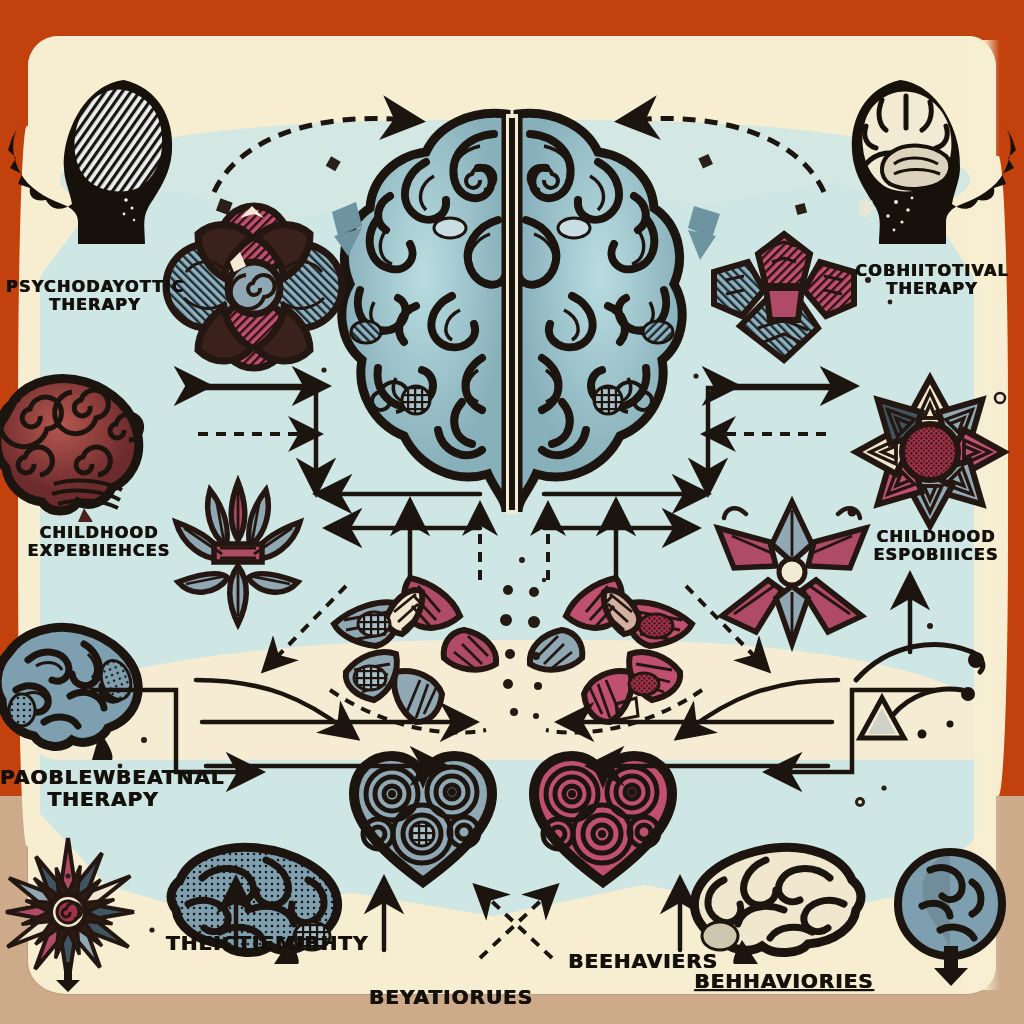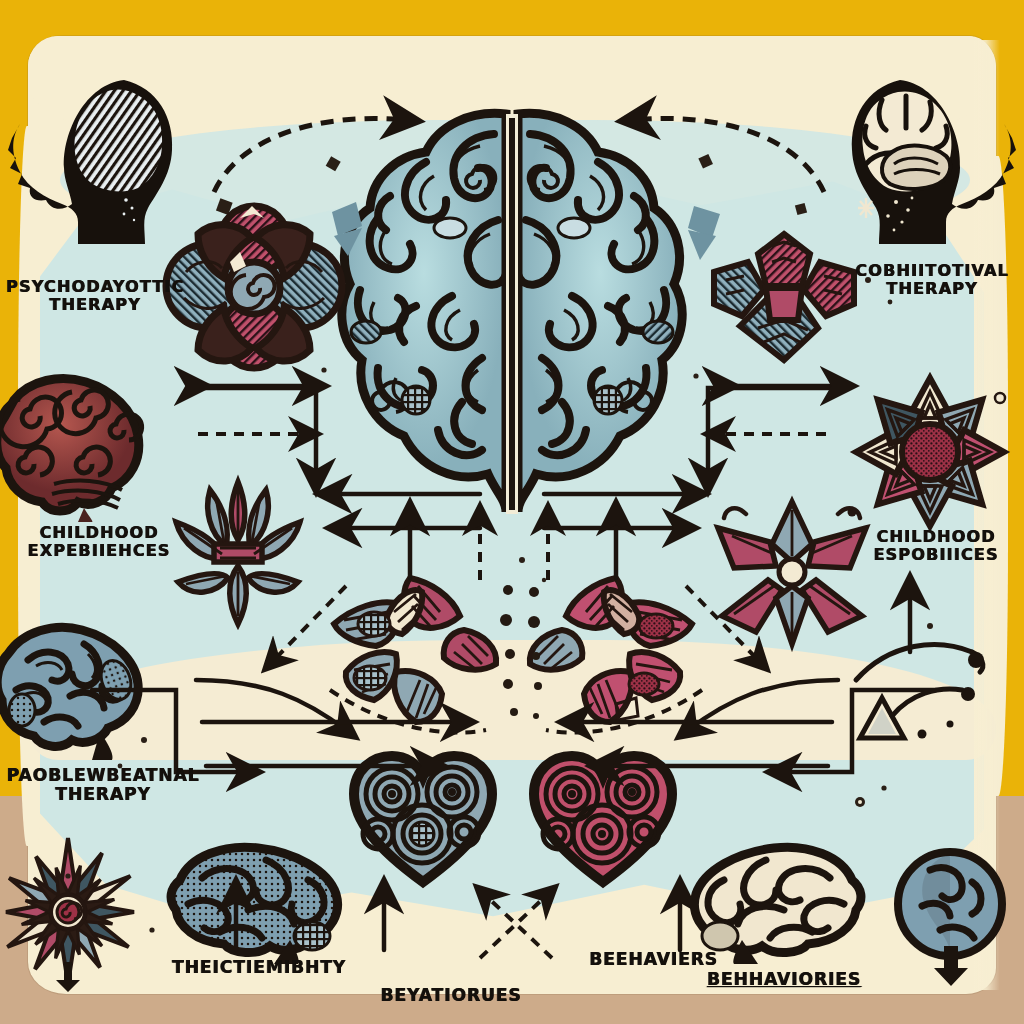--- a/index.html
+++ b/index.html
@@ -4,21 +4,21 @@
 <title>Therapy Concept Infographic</title>
 <style>
   html,body{margin:0;padding:0;}
   body{
     width:1024px;height:1024px;overflow:hidden;
     background:#cdab8a;
     font-family:"DejaVu Sans", sans-serif;
   }
   #poster{
     position:relative;width:1024px;height:796px;
-    background:#eab308;
+    background:#c2410c;
   }
   
   .paper{
     position:absolute;left:28px;top:36px;width:968px;height:958px;
     background:#f7eed2;
     border-radius:34px 26px 30px 38px/30px 34px 26px 32px;
     box-shadow:0 0 0 1px rgba(120,95,60,.18);
   }
   .paper:before,.paper:after{
     content:"";position:absolute;background:#f7eed2;
@@ -60,21 +60,21 @@
   
   .label{
     position:absolute;text-align:center;color:#14100c;
     font-family:"DejaVu Sans", sans-serif;
     font-weight:700;letter-spacing:1.2px;line-height:1.12;
     text-transform:uppercase;
     font-size:16px;
     text-shadow:0.6px 0 0 #14100c, -0.4px 0.4px 0 rgba(20,16,12,.55);
     -webkit-font-smoothing:none;
   }
-  .label.sm{font-size:17px;letter-spacing:1px;}
+  .label.sm{font-size:20px;letter-spacing:1px;}
 
   
   .fig{position:absolute;}
   svg{display:block;overflow:visible;}
 
   
   .arrow-solid{stroke:#1c140e;stroke-width:4.5;fill:none;stroke-linecap:round;}
   .arrow-dash{stroke:#1c140e;stroke-width:5;fill:none;stroke-linecap:butt;
               stroke-dasharray:13 9;}
   .arrow-dash-thin{stroke:#1c140e;stroke-width:4;fill:none;stroke-dasharray:10 8;}
@@ -881,18 +881,18 @@
     <div>CHILDHOOD</div>
     <div>ESPOBIIICES</div>
   </div>
 
   <div class="label sm" style="left:0px;top:766px;width:206px;">
     <div>PAOBLEWBEATNAL</div>
     <div>THERAPY</div>
   </div>
 
 
-  <div class="label sm" style="left:166px;top:958px;width:186px;">THEICTIEMIBHTY</div>
+  <div class="label sm" style="left:166px;top:932px;width:186px;">THEICTIEMIBHTY</div>
   <div class="label sm" style="left:358px;top:986px;width:186px;">BEYATIORUES</div>
   <div class="label sm" style="left:548px;top:950px;width:170px;text-align:right;">BEEHAVIERS</div>
   <div class="label sm" style="left:684px;top:970px;width:200px;text-decoration:underline;">BEHHAVIORIES</div>
 
 </div>
 
 </body></html>

